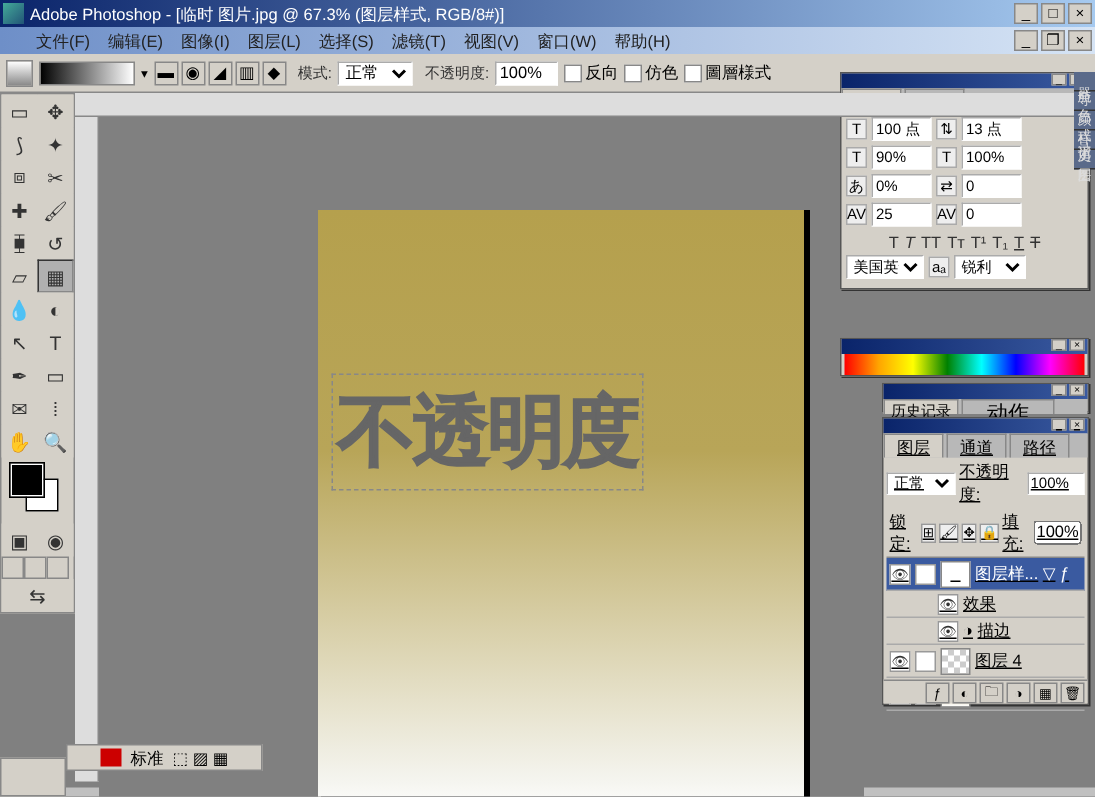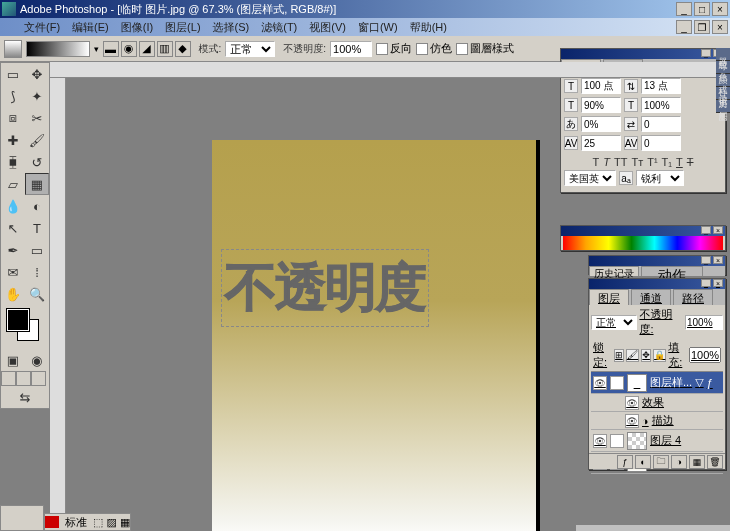--- a/index.html
+++ b/index.html
@@ -85,21 +85,21 @@
 .layer-thumb.checker { background:repeating-conic-gradient(#ccc 0 25%, #fff 0 50%) 0 0/8px 8px;}
 .layer-name { font-size:11px;}
 .layers-bottom { position:absolute; bottom:0; left:0; right:0; height:16px; background:#d4d0c8; border-top:1px solid #888; display:flex; justify-content:flex-end; gap:2px; padding:1px 2px;}
 .layers-bottom .btn { width:16px; height:14px; border:1px solid #888; background:#d4d0c8; font-size:9px; display:flex; align-items:center; justify-content:center; cursor:pointer;}
 
 
 .dock { position:absolute; top:48px; right:0; width:14px; background:#5a6a8a; display:flex; flex-direction:column; z-index:4;}
 .dock-tab { writing-mode:vertical-rl; text-orientation:upright; font-size:9px; color:#ddd; padding:6px 1px; border-bottom:1px solid #333; cursor:pointer; letter-spacing:-2px;}
 
 
-.statusbar { position:absolute; bottom:0; left:44px; height:18px; background:#d4d0c8; border:1px solid #888; display:flex; align-items:center; padding:0 0; gap:6px; z-index:6;}
+.statusbar { position:absolute; bottom:17px; left:44px; height:18px; background:#d4d0c8; border:1px solid #888; display:flex; align-items:center; padding:0 22px; gap:6px; z-index:6;}
 .statusbar .flag { width:14px; height:12px; background:#c00;}
 .truncated { position:absolute; top:505px; left:0; width:44px; height:26px; background:#d4d0c8; border:1px solid #888; z-index:6;}
 </style>
 </head>
 <body>
 
 <div class="titlebar">
   <div class="ps-logo"></div>
   <div class="title-text">Adobe Photoshop - [临时 图片.jpg @ 67.3% (图层样式, RGB/8#)]</div>
   <div class="win-btns">

